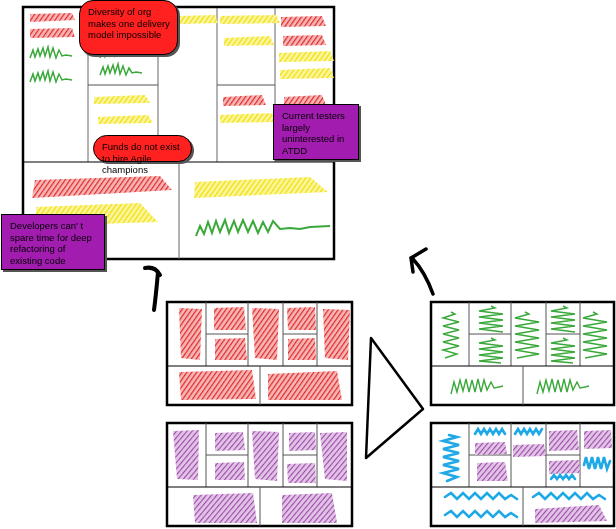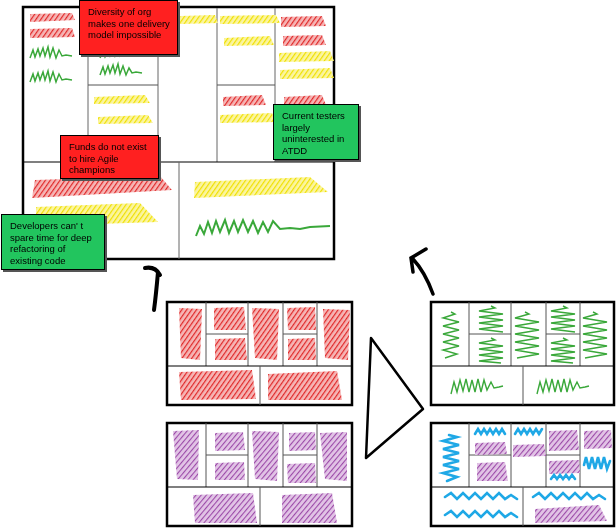--- a/index.html
+++ b/index.html
@@ -3,22 +3,22 @@
 <meta charset="utf-8">
 <style>
   html, body { margin: 0; padding: 0; background: #ffffff; }
   body { width: 616px; height: 529px; position: relative; overflow: hidden; font-family: "Liberation Sans", sans-serif; }
   svg.layer { position: absolute; left: 0; top: 0; }
   .note {
     position: absolute; box-sizing: border-box; border: 1px solid #000;
     font-family: "Liberation Sans", sans-serif; font-size: 9.5px; line-height: 11.5px;
     padding: 5px 6px 4px 8px; color: #000; box-shadow: 2px 2px 0 #555;
   }
-  .note.red { background: #ff2020; }
-  .note.yellow { background: #22c55e; }
+  .note.red { background: #ff2020; border-radius: 14px; }
+  .note.yellow { background: #a21caf; }
 </style>
 </head>
 <body>
 
 <svg class="layer" width="616" height="529" viewBox="0 0 616 529">
   <defs>
     <pattern id="hatchRed" patternUnits="userSpaceOnUse" width="4" height="4" patternTransform="rotate(35)">
       <rect width="4" height="4" fill="#f6b6b6"></rect>
       <line x1="0" y1="0" x2="0" y2="4" stroke="#e02828" stroke-width="2.4"></line>
     </pattern>
@@ -180,21 +180,21 @@
       <polyline points="14,92 20,88 26,94 32,88 38,94 44,88 50,94 56,88 62,94 68,88 74,94 80,90 86,94"></polyline>
       <polyline points="102,74 108,70 114,76 120,70 126,76 132,70 138,76 144,70 150,76 156,70 162,76 168,72 174,76"></polyline>
     </g>
   </g>
 </svg>
 
 <div class="note red" style="left:79px; top:0px; width:99px; height:55px;">
   <span>Diversity of org makes one delivery model impossible</span>
 </div>
 
-<div class="note red" style="left:60px; top:135px; width:99px; height:44px;">
+<div class="note red" style="left:93px; top:135px; width:99px; height:27px;">
   <span>Funds do not exist to hire Agile champions</span>
 </div>
 
 <div class="note yellow" style="left:273px; top:104px; width:86px; height:56px;">
   <span>Current testers largely uninterested in ATDD</span>
 </div>
 
 <div class="note yellow" style="left:1px; top:214px; width:104px; height:56px;">
   <span>Developers can' t spare time for deep refactoring of existing code</span>
 </div>

